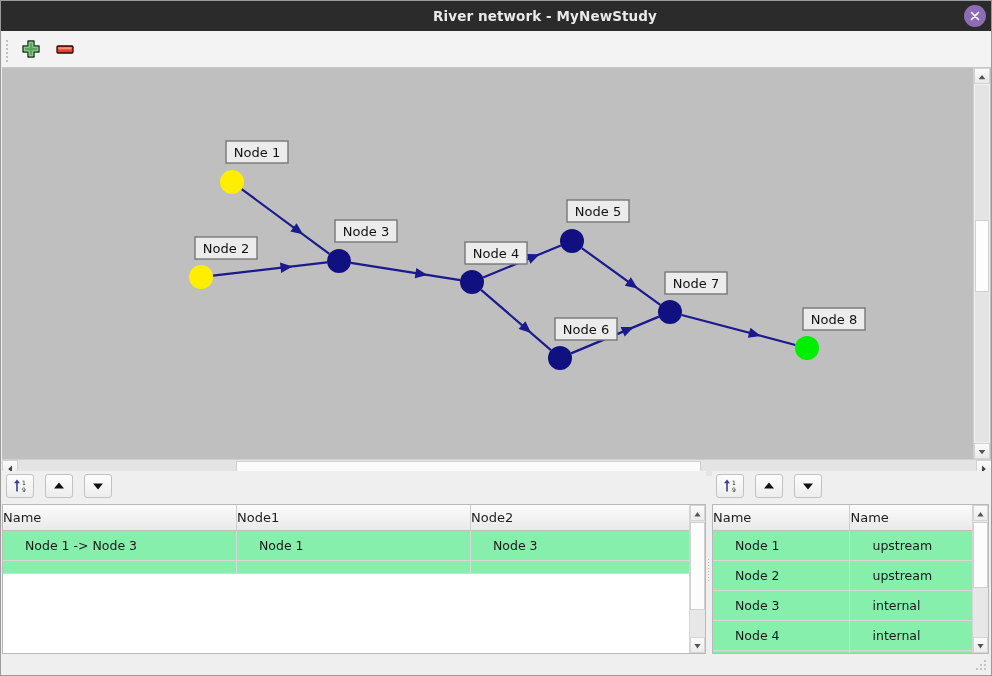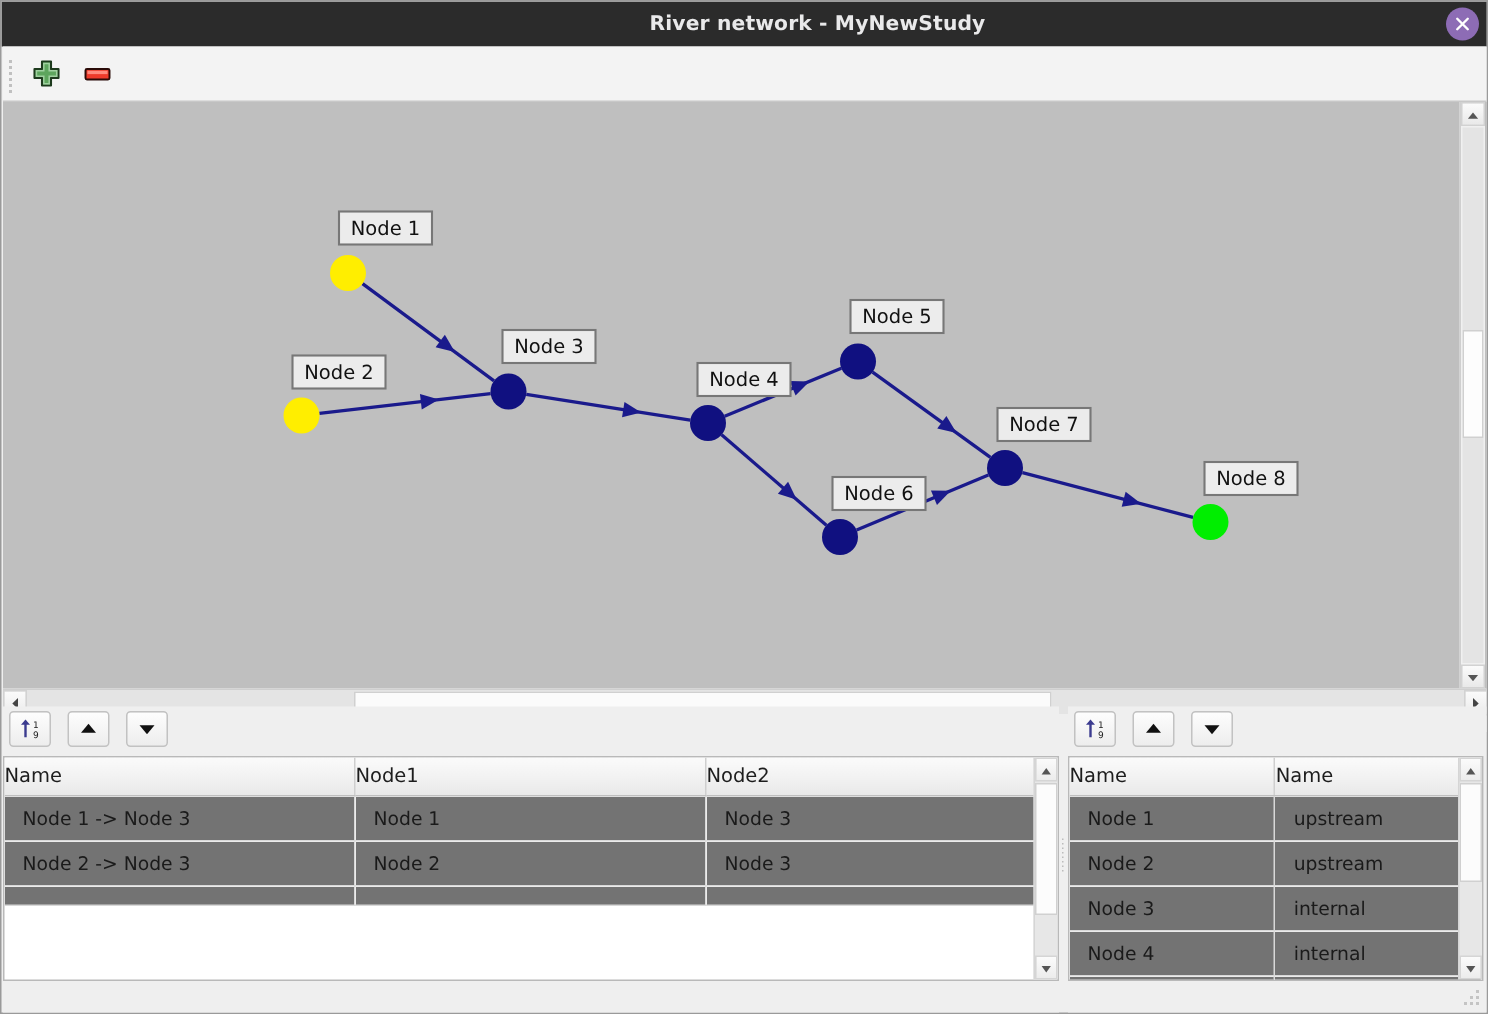--- a/index.html
+++ b/index.html
@@ -210,22 +210,22 @@
     font-weight: normal;
     font-size: 13px;
     text-align: left;
     color: #1d1d1d;
     padding: 0;
   }
   table.grid td {
     height: 29px;
     border-right: 1px solid #d8d8d8;
     border-bottom: 1px solid #d8d8d8;
-    padding: 0 12px;
-    background: #737373;
+    padding: 0 22px;
+    background: #86efac;
     white-space: nowrap;
     overflow: hidden;
   }
   table.grid tr.filler td { height: 12px; }
 
   
   .tvscroll {
     position: absolute; right: 0; top: 0;
     width: 16px; bottom: 0;
     background: #e7e7e7;
@@ -466,25 +466,20 @@
             <tr>
               <th style="width: 229px;">Name</th>
               <th style="width: 229px;">Node1</th>
               <th style="width: 229px;">Node2</th>
             </tr>
           </thead>
         <tbody>
             <tr>
               <td>Node 1 -&gt; Node 3</td>
               <td>Node 1</td>
-              <td>Node 3</td>
-            </tr>
-            <tr>
-              <td>Node 2 -&gt; Node 3</td>
-              <td>Node 2</td>
               <td>Node 3</td>
             </tr>
             <tr class="filler">
               <td></td>
               <td></td>
               <td></td>
             </tr>
           </tbody>
       </table>
       <div class="tvscroll">

